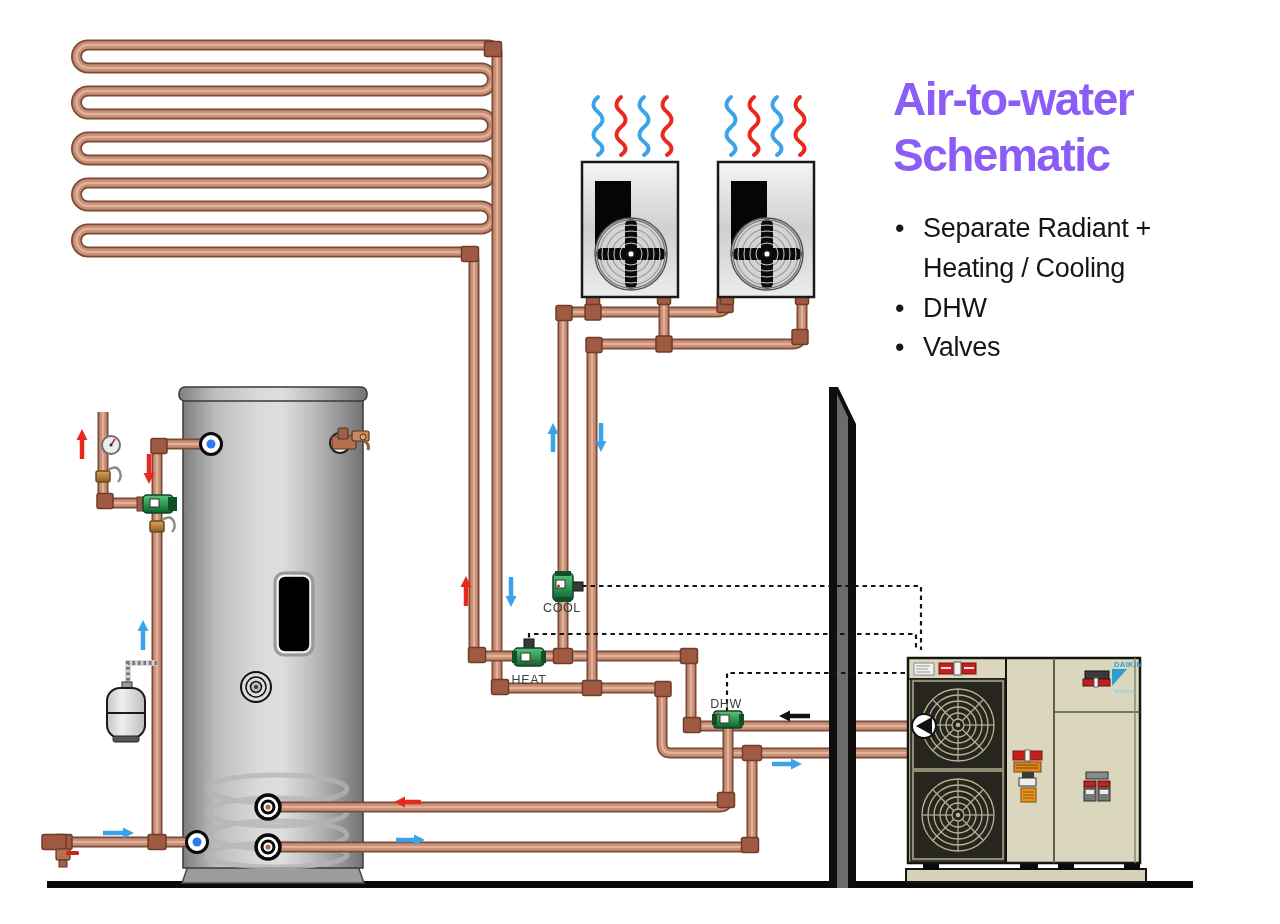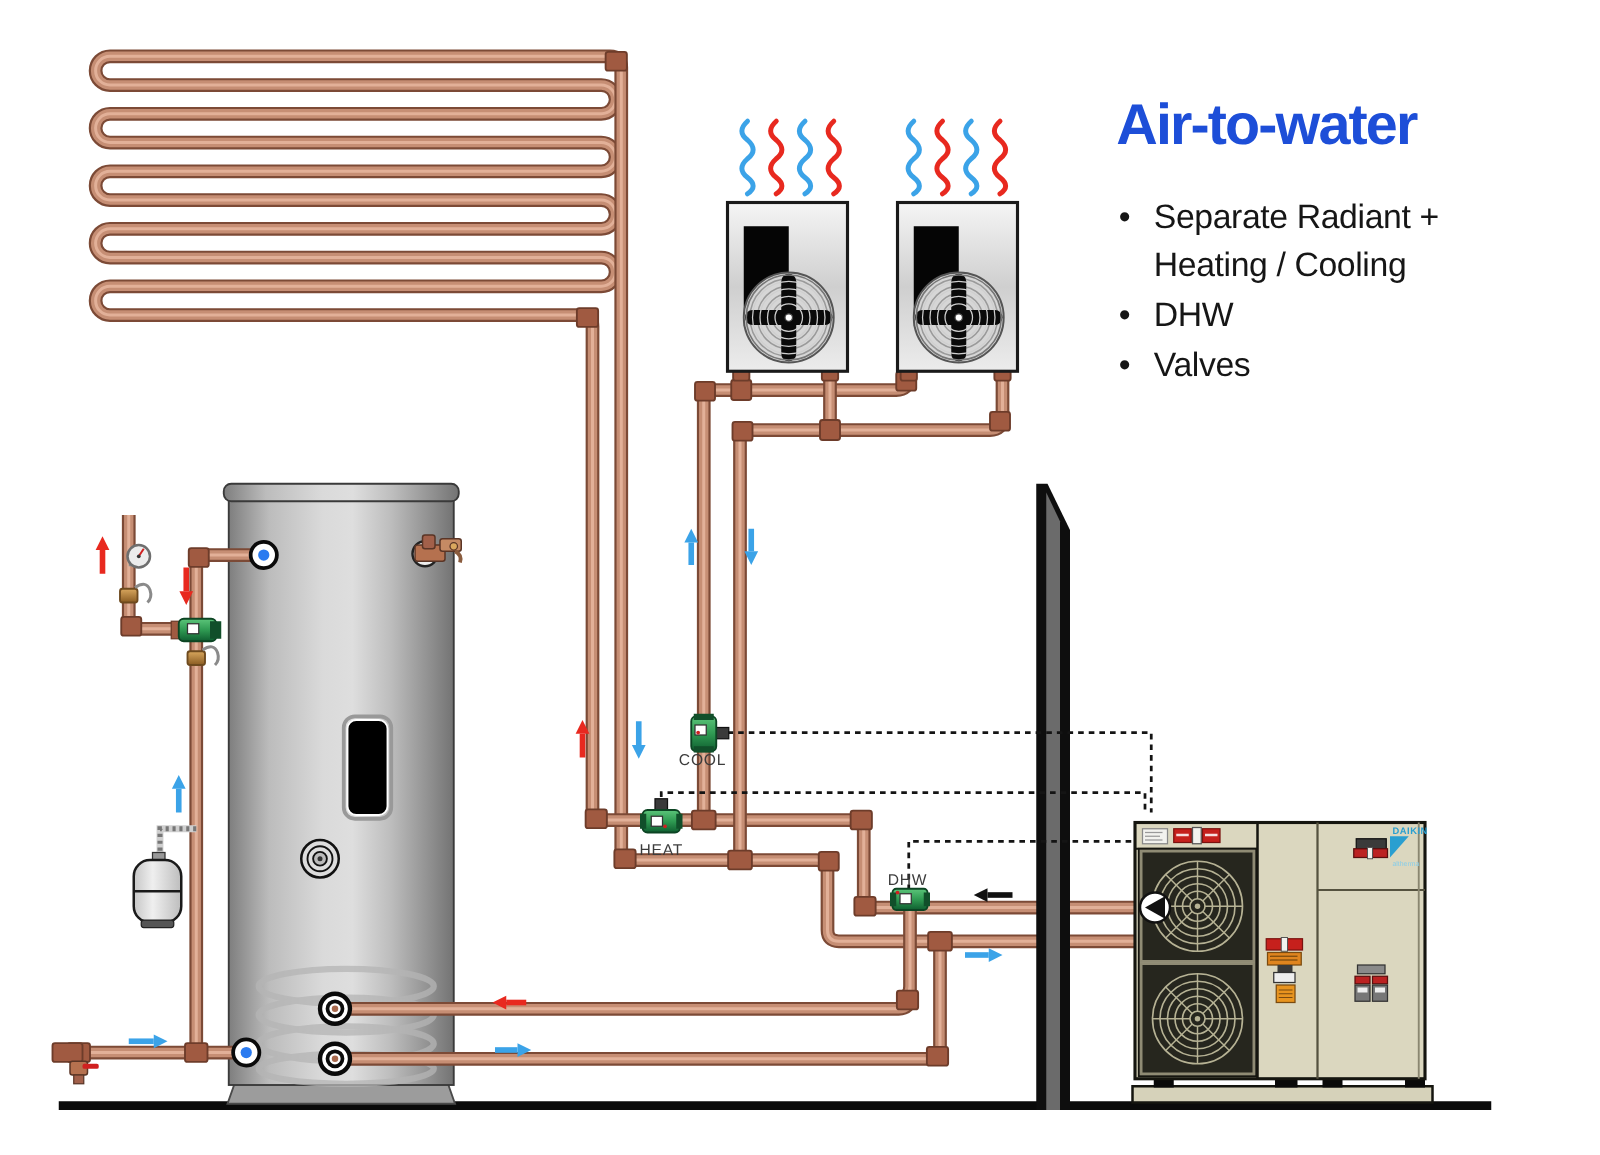--- a/index.html
+++ b/index.html
@@ -1,21 +1,21 @@
 <!DOCTYPE html>
 <html><head>
 <meta charset="utf-8">
 <style>
   html,body{margin:0;padding:0;background:#fff;}
   #stage{position:relative;width:1280px;height:924px;background:#fff;overflow:hidden;
          font-family:"Liberation Sans",sans-serif;}
   #scene{position:absolute;left:0;top:0;}
   #title-block{position:absolute;left:893px;top:72px;width:382px;color:#0d0d0d;}
   #title-block h1{margin:0;font-size:46px;line-height:1.21;letter-spacing:-1.5px;
-                  font-weight:bold;color:#1d4ed8;}
+                  font-weight:bold;color:#8b5cf6;}
   #title-block h1 span{display:block;}
   #legend-list{list-style:none;margin:26px 0 18px 0;padding:0;font-size:27px;line-height:1.47;
                color:#161616;letter-spacing:-0.3px;}
   #legend-list li{position:relative;padding-left:30px;}
   #legend-list li::before{content:"\2022";position:absolute;left:2px;top:0;}
   #legend-list li span{white-space:pre-line;}
   svg text{font-family:"Liberation Sans",sans-serif;}
   .valve-label{font-size:12.5px;fill:#3c3c3c;letter-spacing:0.6px;}
 </style>
 </head>
@@ -495,20 +495,21 @@
         <g>
           <line x1="396" y1="840" x2="414" y2="840" stroke="#3ba3e8" stroke-width="4.5"></line>
           <polygon points="425,840 414,845.5 414,834.5" fill="#3ba3e8"></polygon>
         </g>
       </g>
 </svg>
 
 <div id="title-block">
   <h1>
     <span>Air-to-water</span>
+    <span>Schematic</span>
   </h1>
   <ul id="legend-list">
     <li><span>Separate Radiant +
 Heating / Cooling</span></li>
     <li><span>DHW</span></li>
     <li><span>Valves</span></li>
   </ul>
 </div>
 </div>
 

